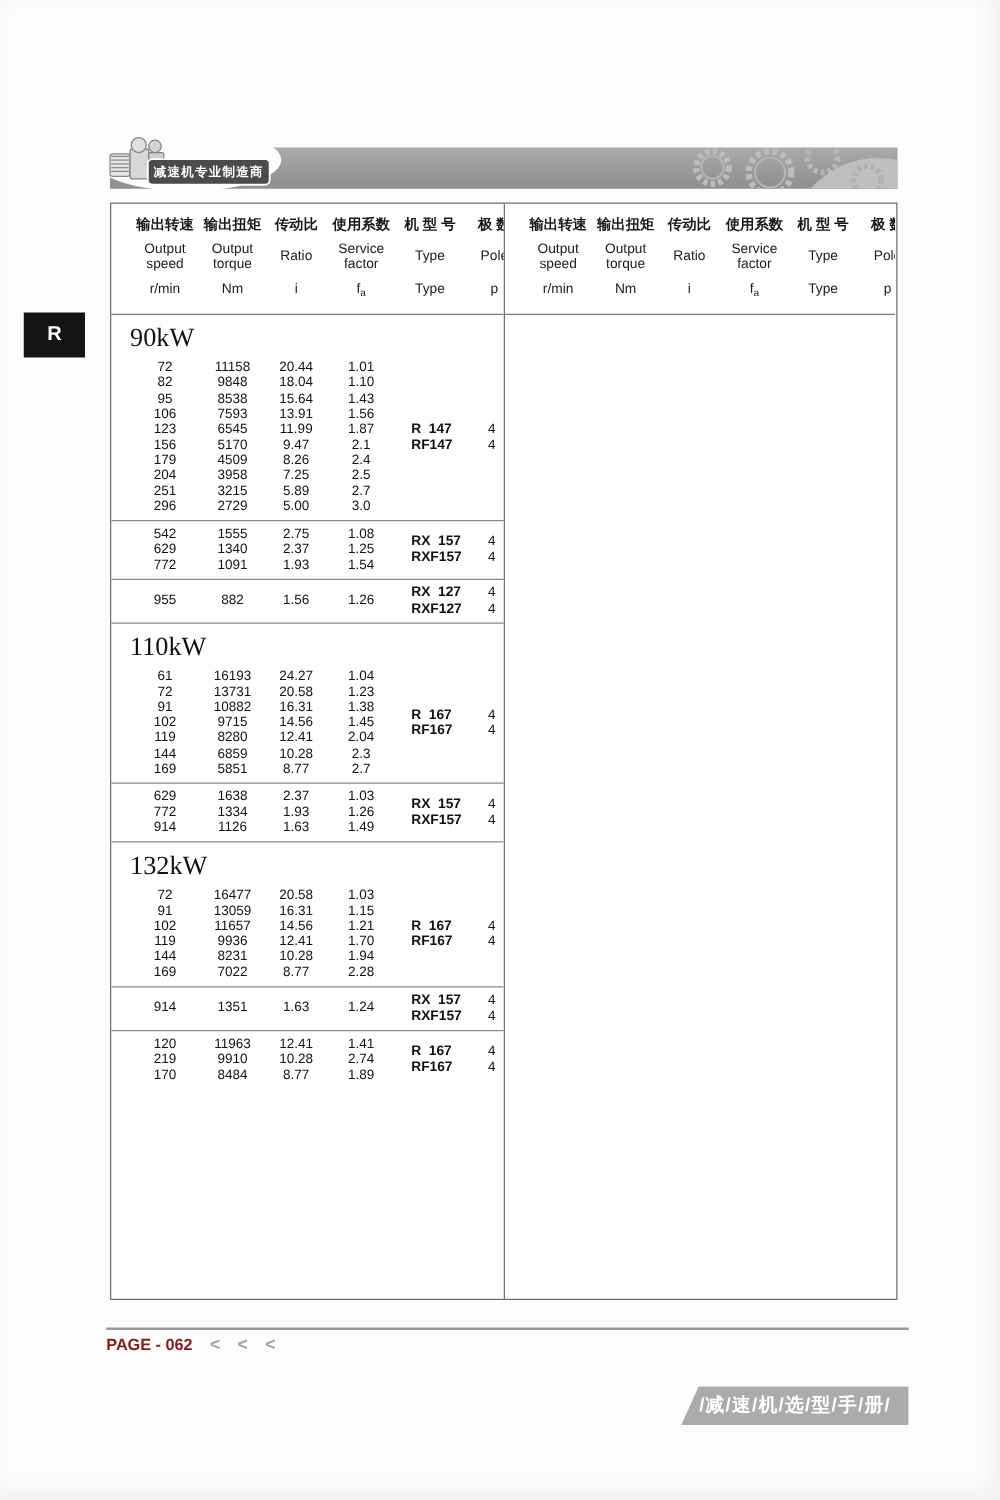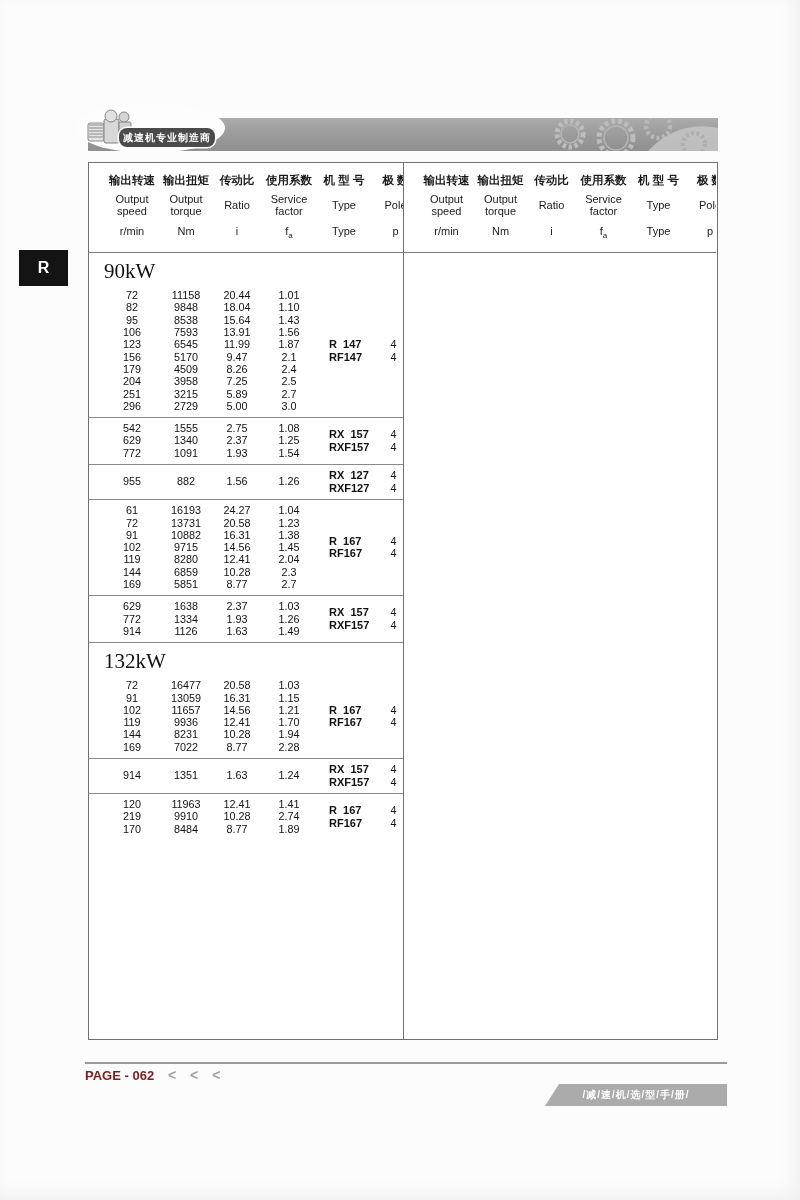--- a/index.html
+++ b/index.html
@@ -5,21 +5,21 @@
   html,body{margin:0;padding:0;}
   body{background:#e9e9e9;font-family:"Liberation Sans", sans-serif;}
   .page{position:relative;width:800px;height:1200px;background:#fcfcfc;margin:0 auto;overflow:hidden;
         box-shadow:inset -6px -6px 18px rgba(0,0,0,0.05);}
   
   .band{position:absolute;left:88px;top:118px;width:630px;height:33px;
         background:linear-gradient(#ababab,#9a9a9a 55%,#8f8f8f);overflow:hidden;}
   .gear-wrap{position:absolute;right:0;top:0;width:200px;height:33px;}
   .blob{position:absolute;left:75px;top:103px;width:150px;height:50px;background:#fdfdfd;border-radius:50%;}
   .motor{position:absolute;left:84px;top:107px;}
-  .badge{position:absolute;left:119px;top:128px;width:96px;height:19px;border-radius:8px;
+  .badge{position:absolute;left:119px;top:128px;width:96px;height:19px;border-radius:3px;
          background:var(--badge,#4b4b4b);color:#fff;font-size:10px;font-weight:bold;
          display:flex;align-items:center;justify-content:center;letter-spacing:1px;
          box-shadow:0 0 0 1.5px #fdfdfd;}
   
   .rtab{position:absolute;left:19px;top:250px;width:49px;height:36px;background:var(--tab,#141414);
         color:#fff;display:flex;align-items:center;justify-content:center;
         font-size:16px;font-weight:bold;}
   
   .seltable{position:absolute;left:88px;top:162px;width:630px;height:878px;
             border:1.5px solid #6f6f6f;box-sizing:border-box;display:flex;background:#fff;}
@@ -43,24 +43,24 @@
   .drow{grid-template-columns:62px 46px 56px 48px;}
   .dcell{text-align:center;font-size:10.8px;line-height:12.3px;color:#111;}
   .models{width:101px;align-self:center;}
   .mrow{grid-template-columns:60px 41px;}
   .mtype{font-size:11px;line-height:12.6px;padding-left:16px;white-space:pre;color:#111;font-weight:bold;}
   .mpole{font-size:10.8px;line-height:12.6px;text-align:center;color:#111;}
   
   .footline{position:absolute;left:85px;top:1062px;width:642px;height:1.5px;background:#9a9a9a;}
   .page-label{position:absolute;left:85px;top:1068px;font-size:13px;font-weight:bold;color:#7f1d1d;}
   .arrows{position:absolute;left:168px;top:1067px;font-size:14px;font-weight:bold;color:#a0a0a0;letter-spacing:5px;}
-  .fband{position:absolute;left:545px;top:1084px;width:182px;height:22px;background:var(--fband,#ababab);
+  .fband{position:absolute;left:545px;top:1109px;width:182px;height:31px;background:var(--fband,#ababab);
          clip-path:polygon(14px 0,100% 0,100% 100%,0 100%);
          display:flex;align-items:center;justify-content:center;
-         color:#fff;font-size:10px;font-weight:bold;letter-spacing:1px;}
+         color:#fff;font-size:15px;font-weight:bold;letter-spacing:1px;}
 </style>
 </head>
 <body>
 
 <div class="page">
 
   <div class="band">
     <div class="gear-wrap">
       <svg width="200" height="33" viewBox="0 0 200 33">
         <circle cx="52" cy="16" r="13" fill="none" stroke="#bdbdbd" stroke-width="5" stroke-dasharray="3.5 2.6"></circle>
@@ -241,20 +241,21 @@
                 <div class="mpole">4</div>
               </div>
               <div class="mrow">
                 <div class="mtype">RXF127</div>
                 <div class="mpole">4</div>
               </div>
             </div>
           </div>
         </div>
         <div class="sec">
+          <div class="sec-title">110kW</div>
           <div class="group">
             <div class="rows">
               <div class="drow">
                 <div class="dcell">61</div>
                 <div class="dcell">16193</div>
                 <div class="dcell">24.27</div>
                 <div class="dcell">1.04</div>
               </div>
               <div class="drow">
                 <div class="dcell">72</div>

